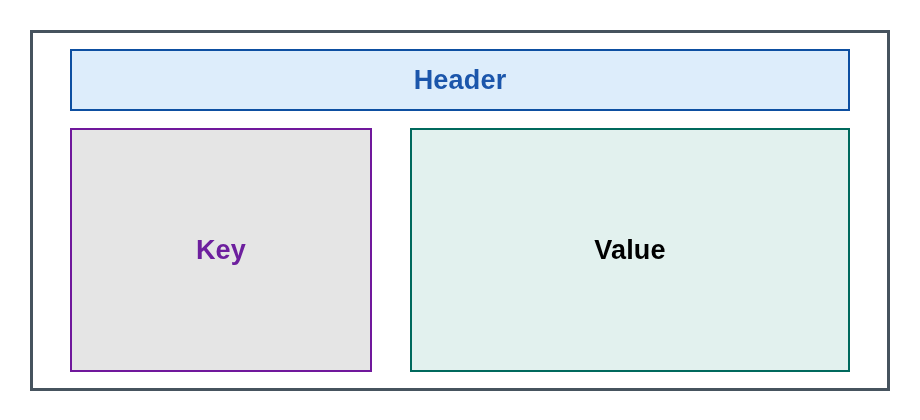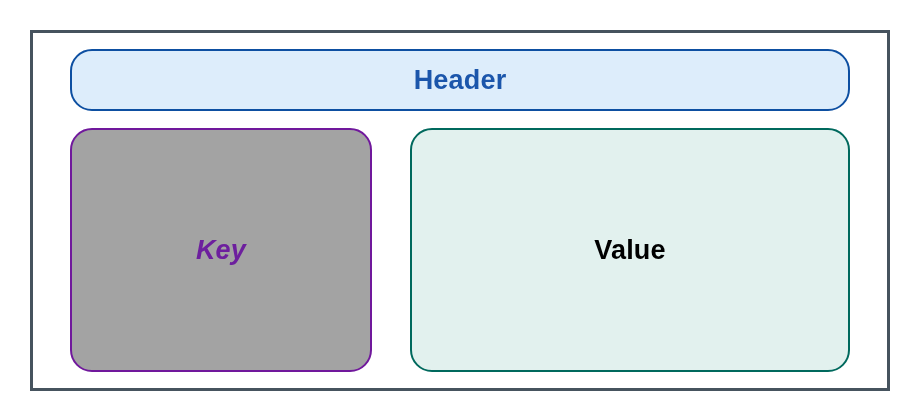--- a/index.html
+++ b/index.html
@@ -26,21 +26,20 @@
     box-sizing: border-box;
   }
   .box {
     position: absolute;
     box-sizing: border-box;
     display: flex;
     align-items: center;
     justify-content: center;
     border-style: solid;
     border-width: 2.5px;
-    border-radius: 22px;
   }
   .box .box-label {
     font-weight: 700;
     font-size: 27px;
     letter-spacing: 0.2px;
     line-height: 1;
   }
   .header-box {
     left: 37px;
     top: 16px;
@@ -63,21 +62,21 @@
 </head>
 <body>
 
 <div class="canvas">
   <div class="outer-frame" style="border-color: rgb(70, 83, 94);">
 
     <div class="box header-box" style="background-color: rgb(221, 237, 251); border-color: rgb(13, 79, 161); color: rgb(27, 86, 171);">
       <span class="box-label">Header</span>
     </div>
 
-    <div class="box key-box" style="background-color: #a3a3a3; border-color: rgb(112, 24, 156); color: rgb(109, 31, 158); font-style: italic;">
+    <div class="box key-box" style="background-color: #e5e5e5; border-color: rgb(112, 24, 156); color: rgb(109, 31, 158);">
       <span class="box-label">Key</span>
     </div>
 
     <div class="box value-box" style="background-color: rgb(226, 241, 238); border-color: rgb(0, 105, 93); color: #000000;">
       <span class="box-label">Value</span>
     </div>
 
   </div>
 </div>
 

